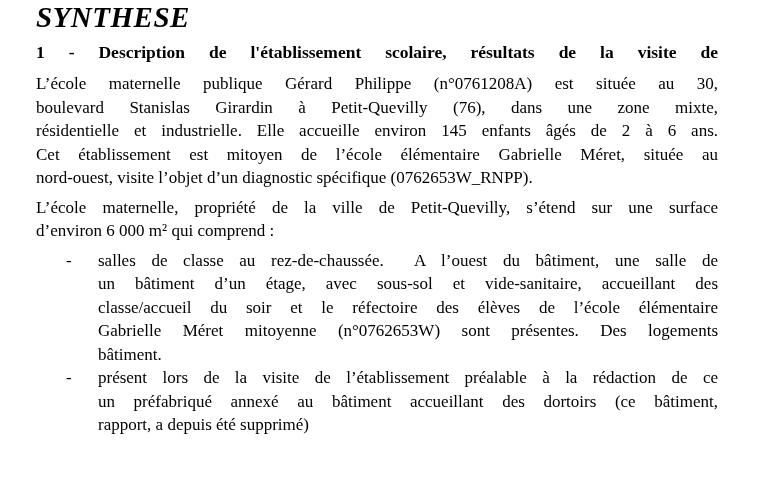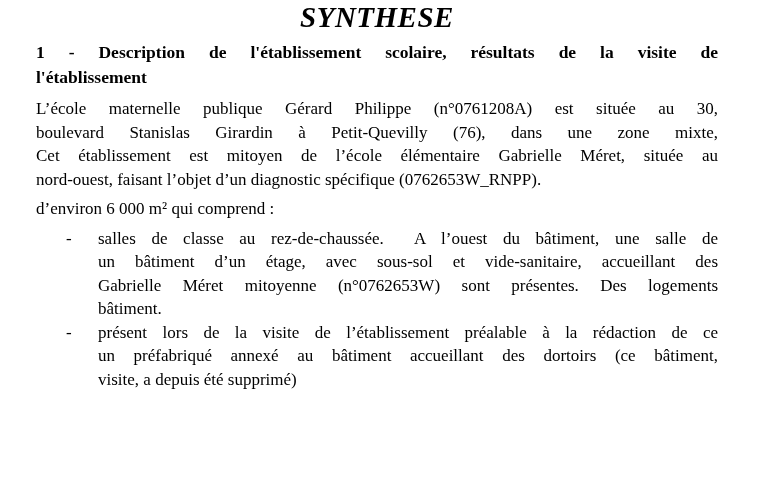--- a/index.html
+++ b/index.html
@@ -13,21 +13,20 @@
   .page {
     box-sizing: border-box;
     width: 759px;
     height: 485px;
     padding: 2px 41px 0 36px;
     font-family: "Liberation Serif", "DejaVu Serif", serif;
     color: #000000;
     background: #ffffff;
   }
   .doc-title {
-    text-align: center;
     font-size: 29px;
     line-height: 30px;
     font-weight: bold;
     font-style: italic;
     letter-spacing: 0.5px;
     margin-bottom: 8px;
   }
   .heading {
     font-weight: bold;
     font-size: 17.5px;
@@ -65,50 +64,52 @@
 </style>
 </head>
 <body>
 
 <div class="page">
 
   <div class="doc-title">SYNTHESE</div>
 
   <div class="heading">
     <div class="jline">1 - Description de l'établissement scolaire, résultats de la visite de</div>
-    <div class="lline">l'établissement</div>
   </div>
 
   <div class="para">
     <div class="jline">L’école maternelle publique Gérard Philippe (n°0761208A) est située au 30,</div>
     <div class="jline">boulevard Stanislas Girardin à Petit-Quevilly (76), dans une zone mixte,</div>
+    <div class="jline">résidentielle et industrielle. Elle accueille environ 145 enfants âgés de 2 à 6 ans.</div>
     <div class="jline">Cet établissement est mitoyen de l’école élémentaire Gabrielle Méret, située au</div>
-    <div class="lline">nord-ouest, faisant l’objet d’un diagnostic spécifique (0762653W_RNPP).</div>
+    <div class="lline">nord-ouest, visite l’objet d’un diagnostic spécifique (0762653W_RNPP).</div>
   </div>
 
   <div class="para">
+    <div class="jline">L’école maternelle, propriété de la ville de Petit-Quevilly, s’étend sur une surface</div>
     <div class="lline">d’environ 6 000 m² qui comprend :</div>
   </div>
 
   <div class="bullet-list">
 
     <div class="bullet-item">
       <div class="bullet-marker">-</div>
       <div class="bullet-text">
         <div class="jline">salles de classe au rez-de-chaussée.&nbsp; A l’ouest du bâtiment, une salle de</div>
         <div class="jline">un bâtiment d’un étage, avec sous-sol et vide-sanitaire, accueillant des</div>
+        <div class="jline">classe/accueil du soir et le réfectoire des élèves de l’école élémentaire</div>
         <div class="jline">Gabrielle Méret mitoyenne (n°0762653W) sont présentes. Des logements</div>
         <div class="lline">bâtiment.</div>
       </div>
     </div>
 
     <div class="bullet-item">
       <div class="bullet-marker">-</div>
       <div class="bullet-text">
         <div class="jline">présent lors de la visite de l’établissement préalable à la rédaction de ce</div>
         <div class="jline">un préfabriqué annexé au bâtiment accueillant des dortoirs (ce bâtiment,</div>
-        <div class="lline">visite, a depuis été supprimé)</div>
+        <div class="lline">rapport, a depuis été supprimé)</div>
       </div>
     </div>
 
   </div>
 
 </div>
 
 </body></html>

